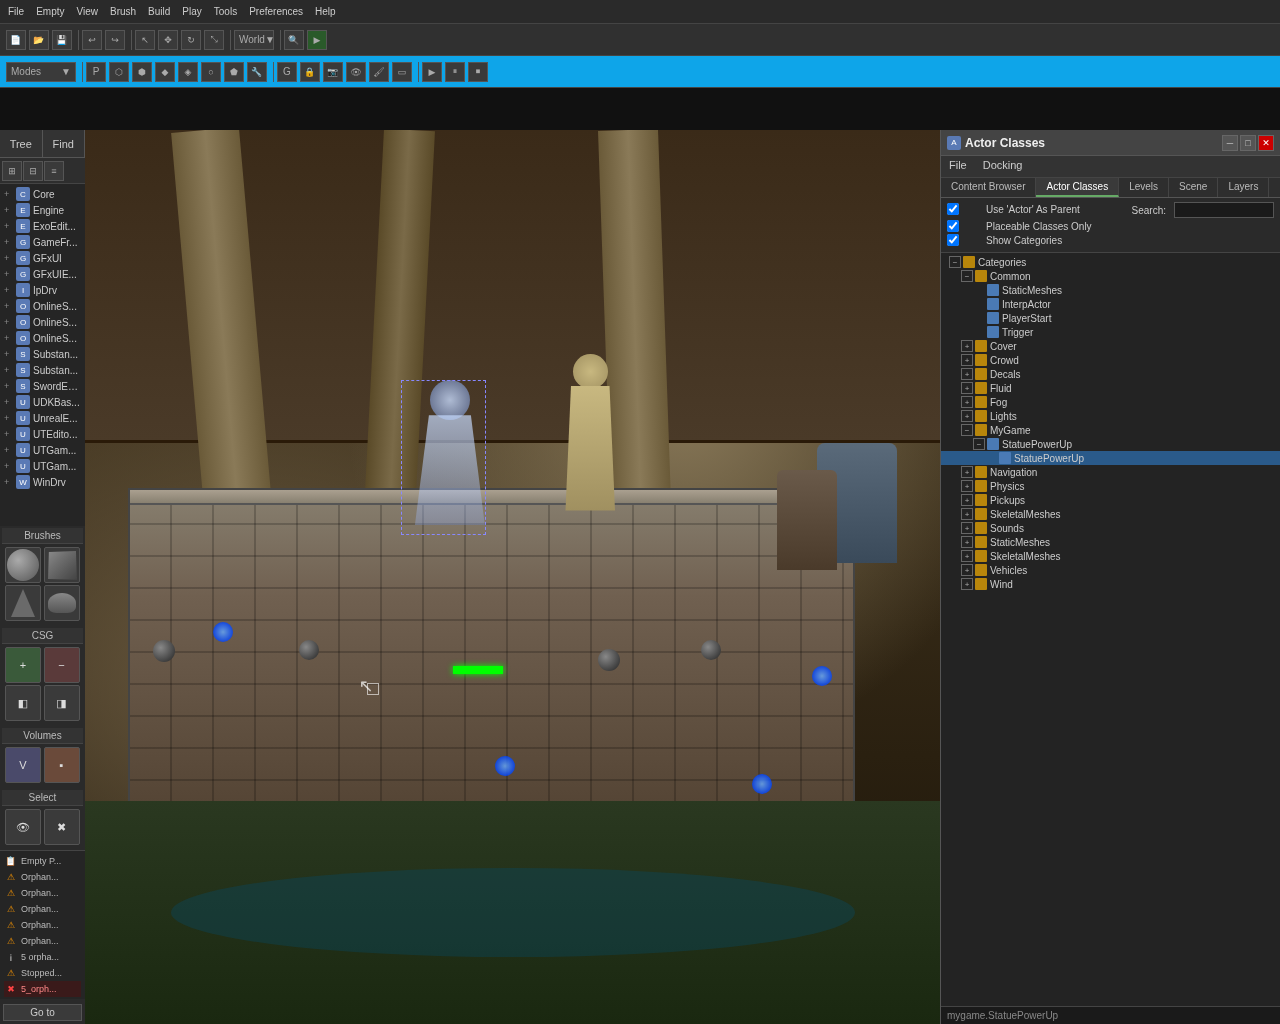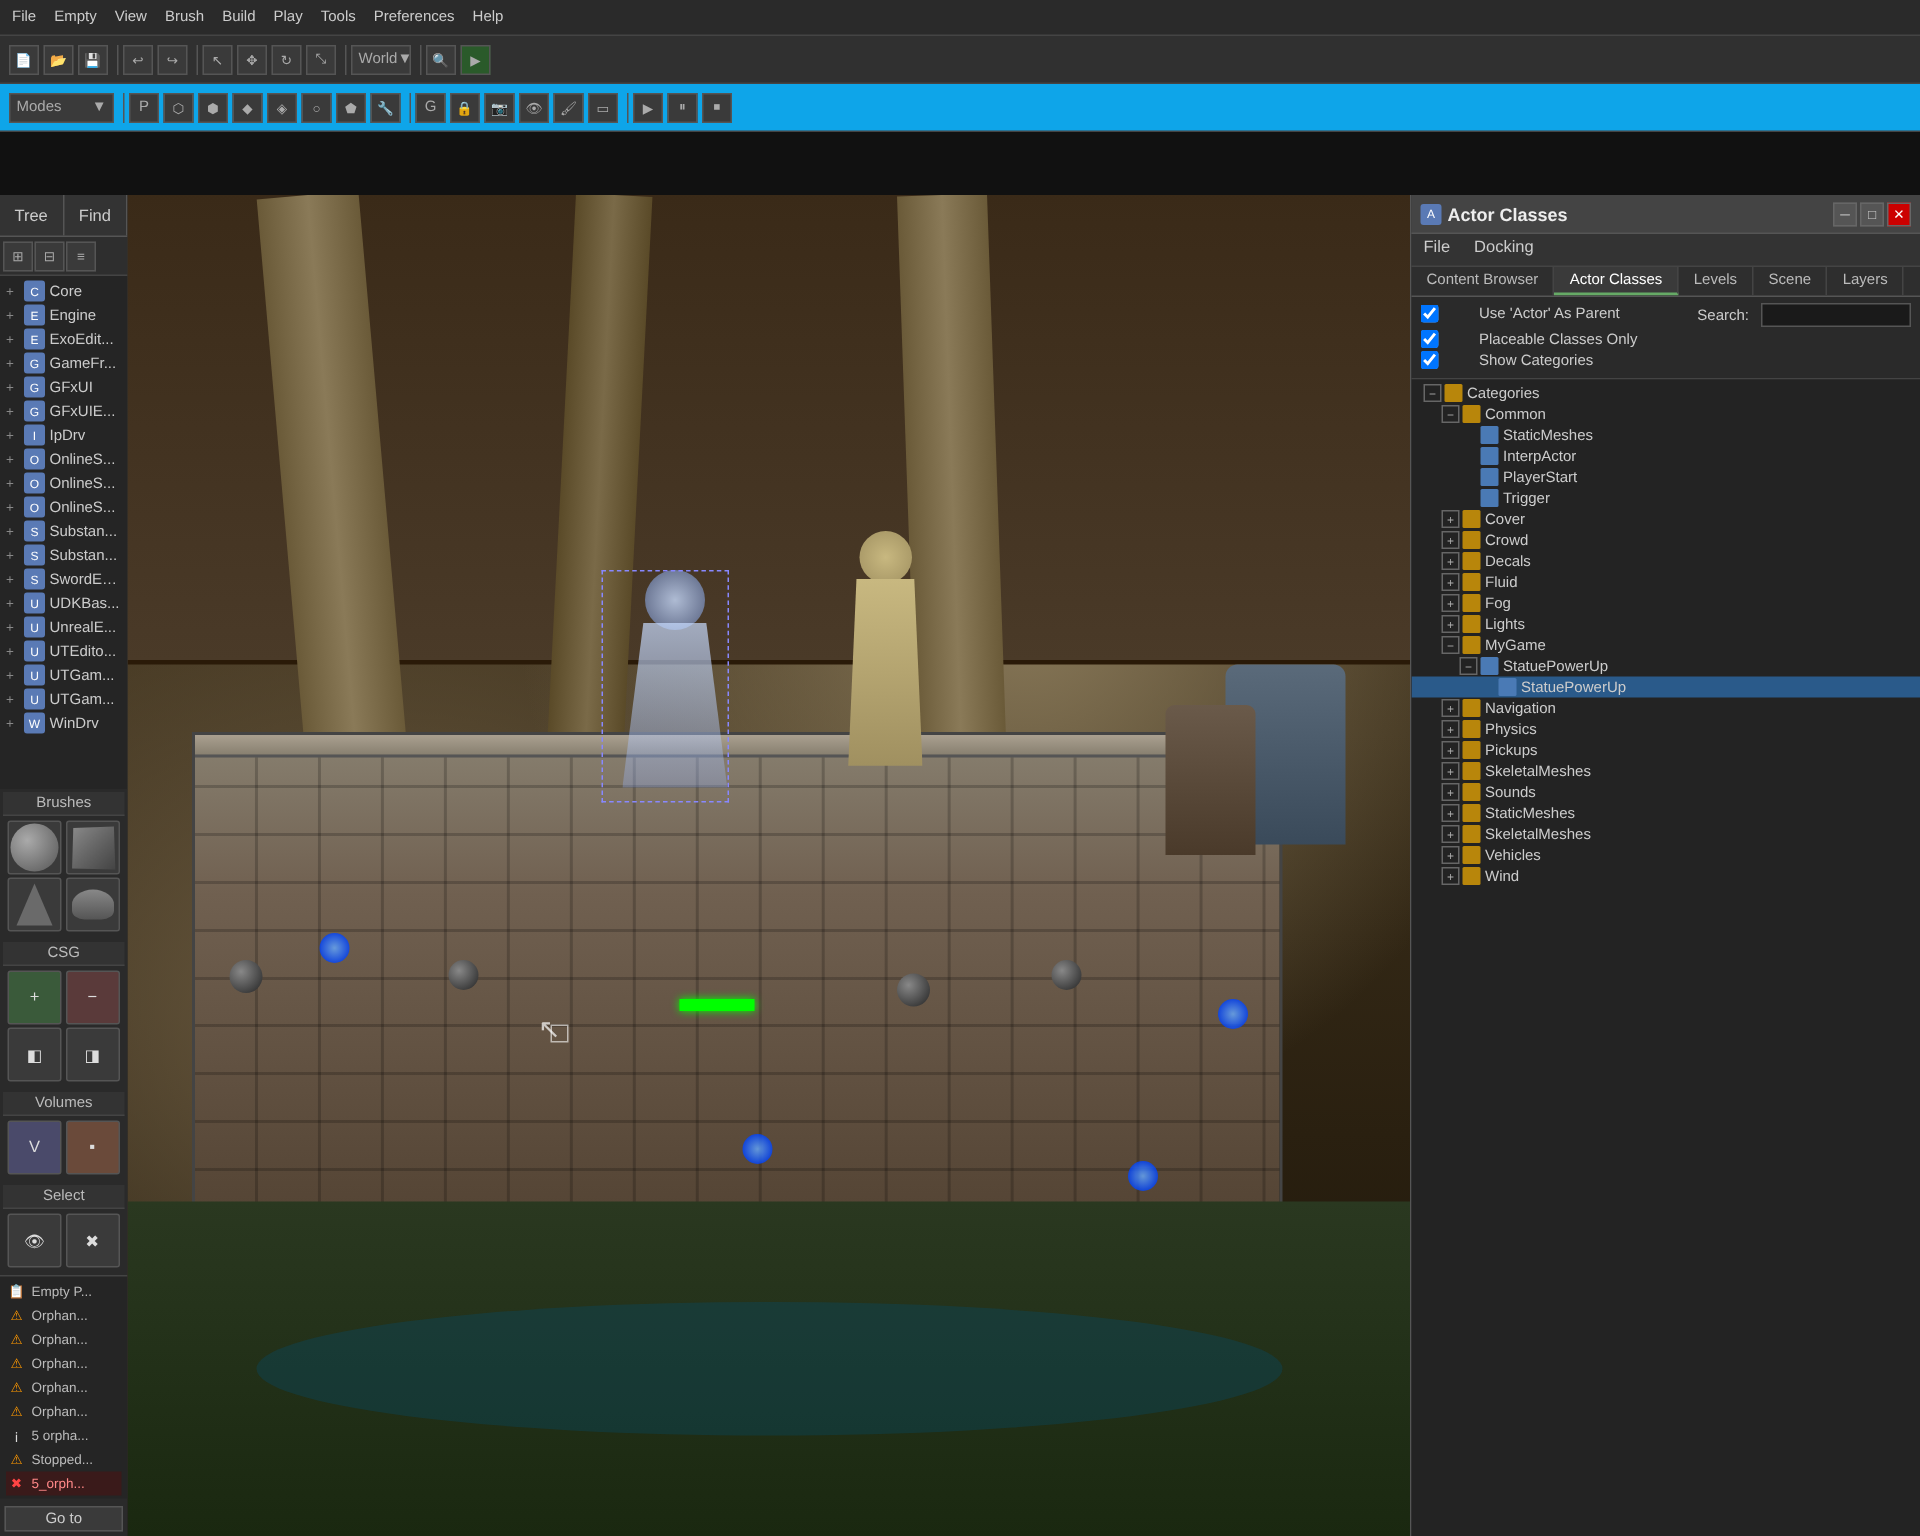--- a/index.html
+++ b/index.html
@@ -684,15 +684,18 @@
 
         <div class="tree-node-row">
           <div class="tree-indent" style="width:16px;"></div>
           <div class="tree-expand">+</div>
           <div class="tree-node-icon folder-icon"></div>
           <span class="tree-node-label">Wind</span>
         </div>
       </div>
     </div>
 
+    <div class="right-status">
+      <span>mygame.StatuePowerUp</span>
+    </div>
   </div>
 
 </div>
 
 </body></html>

